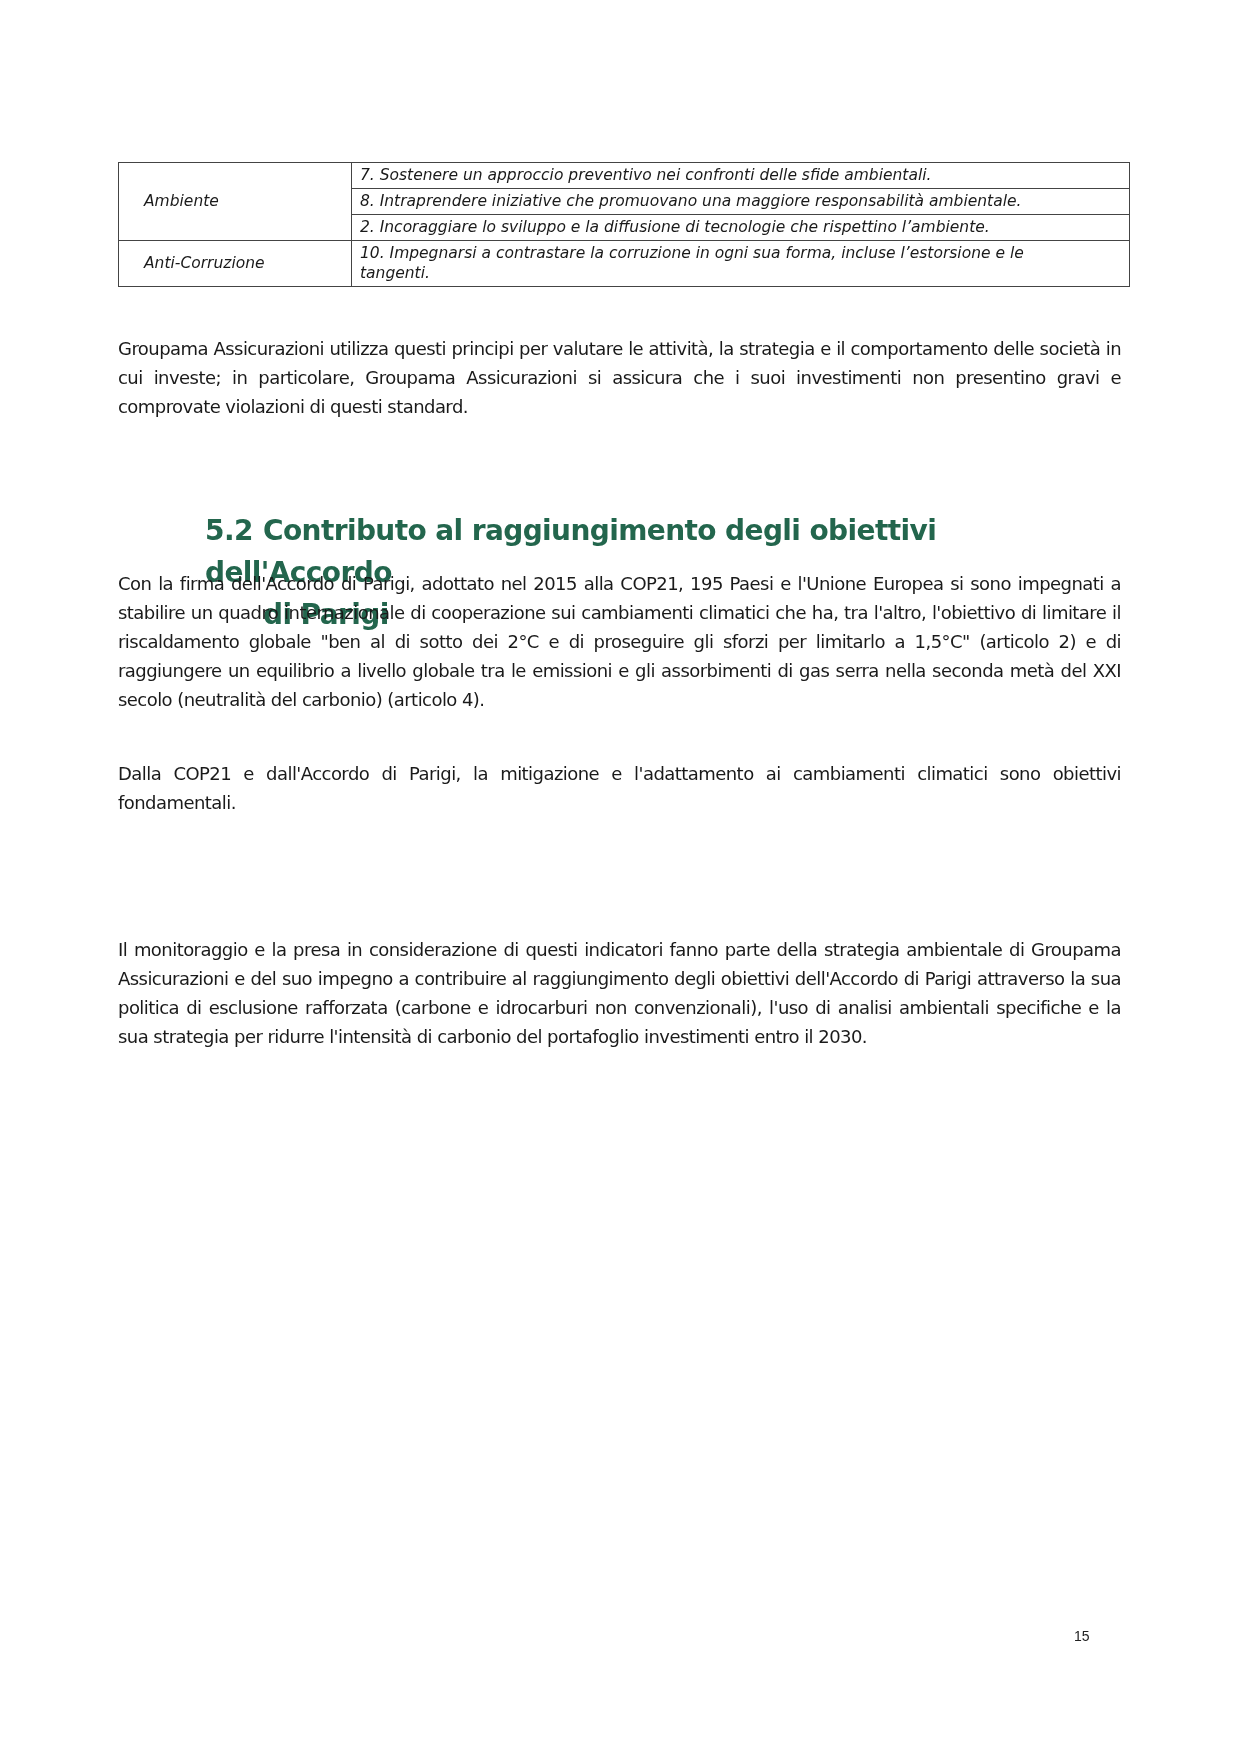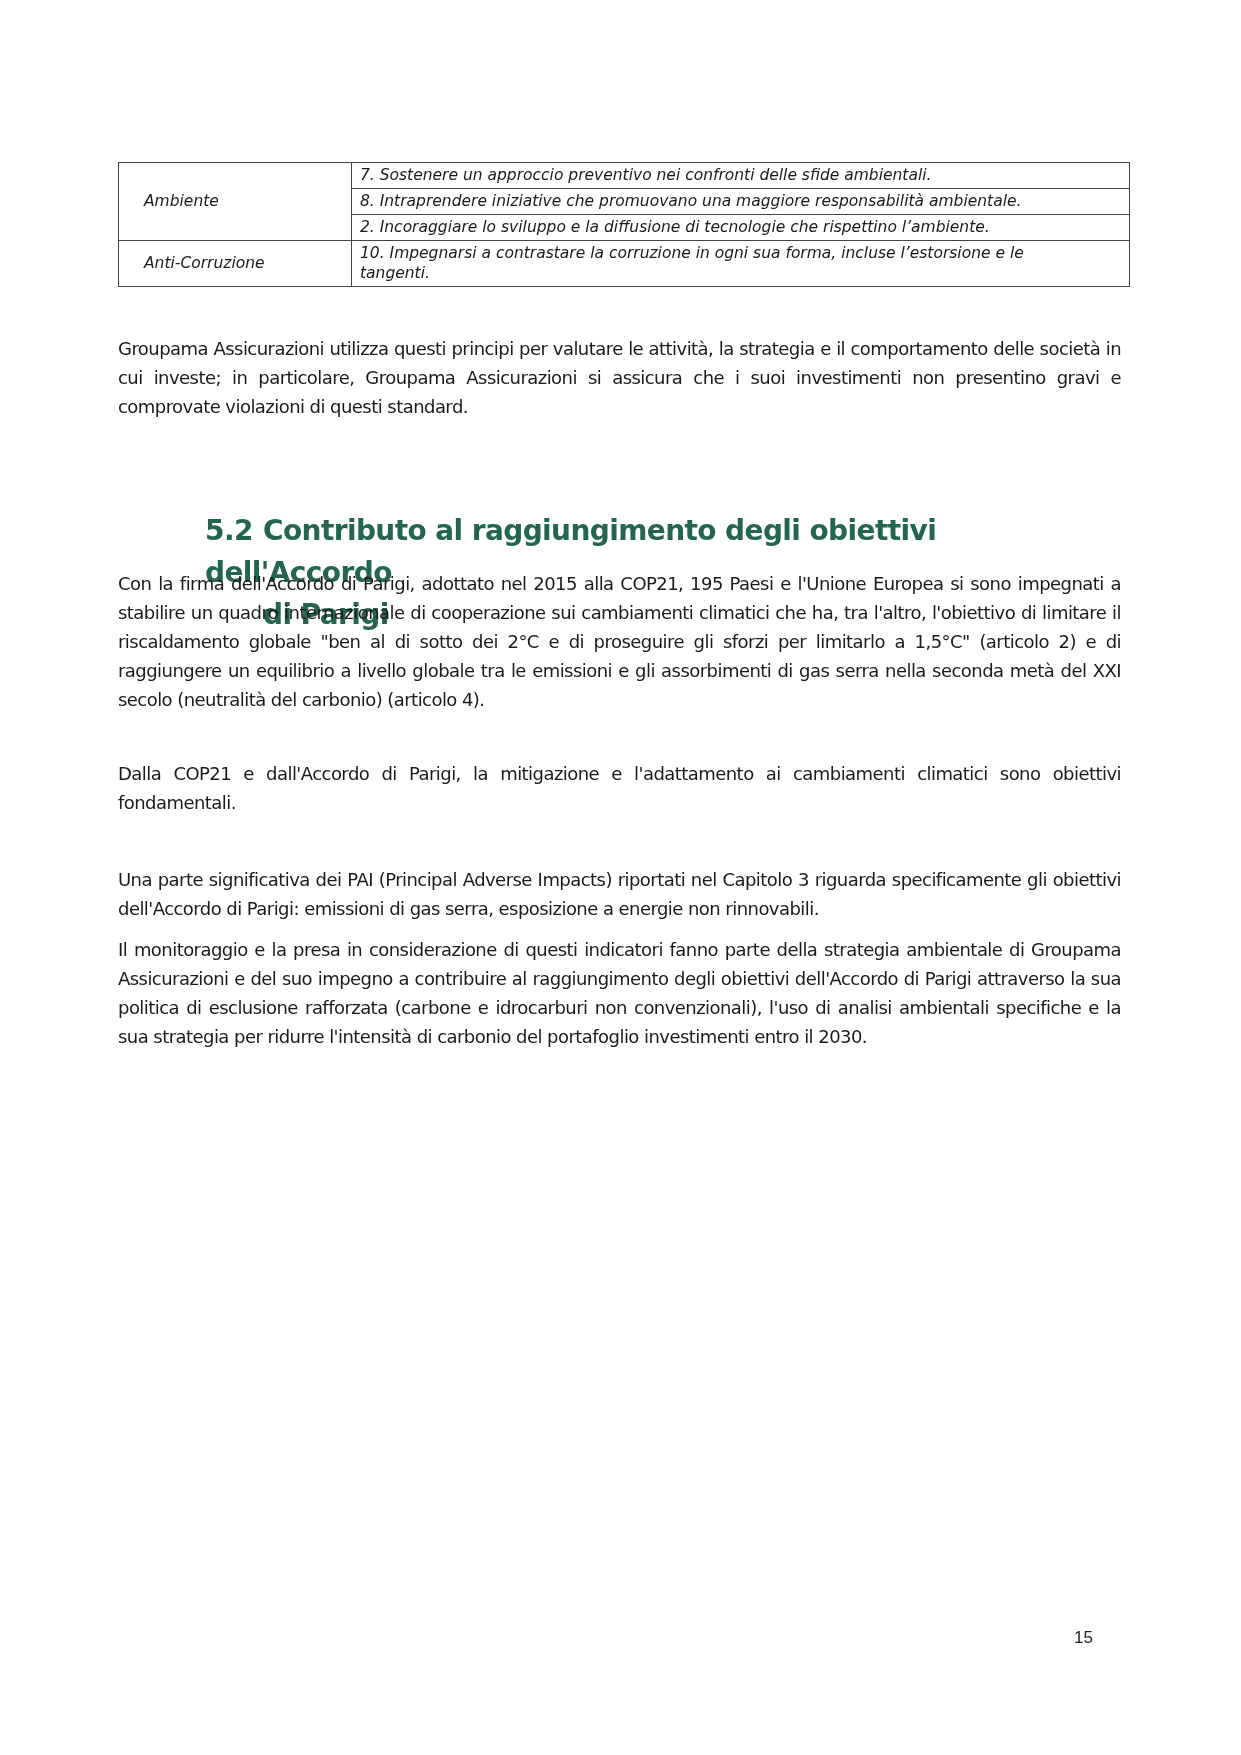--- a/index.html
+++ b/index.html
@@ -26,21 +26,21 @@
   .h2 .num { display: inline-block; width: 58px; margin-top: 32px; }
   .h2 .line2 { display: block; padding-left: 58px; }
 
   .p1 { top: 569px; }
   .p2 { top: 725px; margin-top: 34px; }
   .p3 { top: 795px; }
   .p4 { top: 865px; }
   .p5 { top: 935px; }
 
   .pagenum { position: absolute; left: 1074px; top: 1628px; font-family: "Liberation Sans", sans-serif;
-             font-size: 17px; color: #222; }
+             font-size: 14px; color: #222; }
 </style>
 </head>
 <body>
 
 <div class="page">
 
   <table class="principles">
     <tbody>
       <tr>
         <td class="cat" rowspan="3">Ambiente</td>
@@ -61,17 +61,16 @@
 
   <p class="para p-intro">Groupama Assicurazioni utilizza questi principi per valutare le attività, la strategia e il comportamento delle società in cui investe; in particolare, Groupama Assicurazioni si assicura che i suoi investimenti non presentino gravi e comprovate violazioni di questi standard.</p>
 
   <h2 class="h2">
     <span class="num">5.2</span><span>Contributo al raggiungimento degli obiettivi dell'Accordo</span>
     <span class="line2">di Parigi</span>
   </h2>
 
   <p class="para p1">Con la firma dell'Accordo di Parigi, adottato nel 2015 alla COP21, 195 Paesi e l'Unione Europea si sono impegnati a stabilire un quadro internazionale di cooperazione sui cambiamenti climatici che ha, tra l'altro, l'obiettivo di limitare il riscaldamento globale "ben al di sotto dei 2°C e di proseguire gli sforzi per limitarlo a 1,5°C" (articolo 2) e di raggiungere un equilibrio a livello globale tra le emissioni e gli assorbimenti di gas serra nella seconda metà del XXI secolo (neutralità del carbonio) (articolo 4).</p>
   <p class="para p2">Dalla COP21 e dall'Accordo di Parigi, la mitigazione e l'adattamento ai cambiamenti climatici sono obiettivi fondamentali.</p>
-  <p class="para p4">Una parte significativa dei PAI (Principal Adverse Impacts) riportati nel Capitolo 3 riguarda specificamente gli obiettivi dell'Accordo di Parigi: emissioni di gas serra, esposizione a energie non rinnovabili.</p>
   <p class="para p5">Il monitoraggio e la presa in considerazione di questi indicatori fanno parte della strategia ambientale di Groupama Assicurazioni e del suo impegno a contribuire al raggiungimento degli obiettivi dell'Accordo di Parigi attraverso la sua politica di esclusione rafforzata (carbone e idrocarburi non convenzionali), l'uso di analisi ambientali specifiche e la sua strategia per ridurre l'intensità di carbonio del portafoglio investimenti entro il 2030.</p>
 
   <div class="pagenum">15</div>
 </div>
 
 </body></html>

